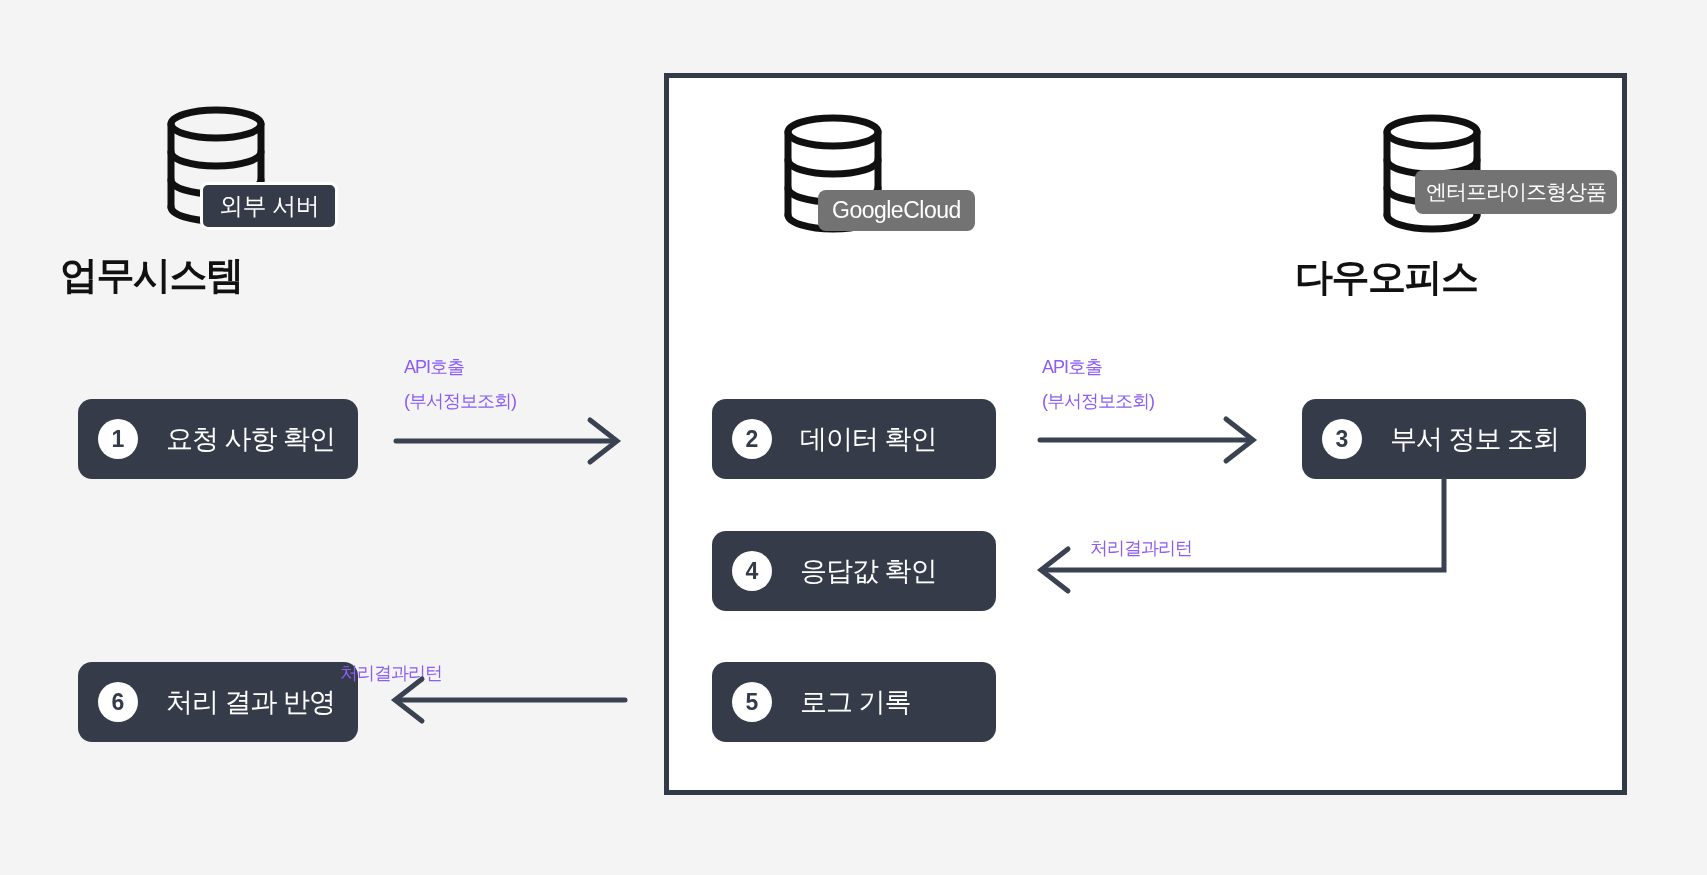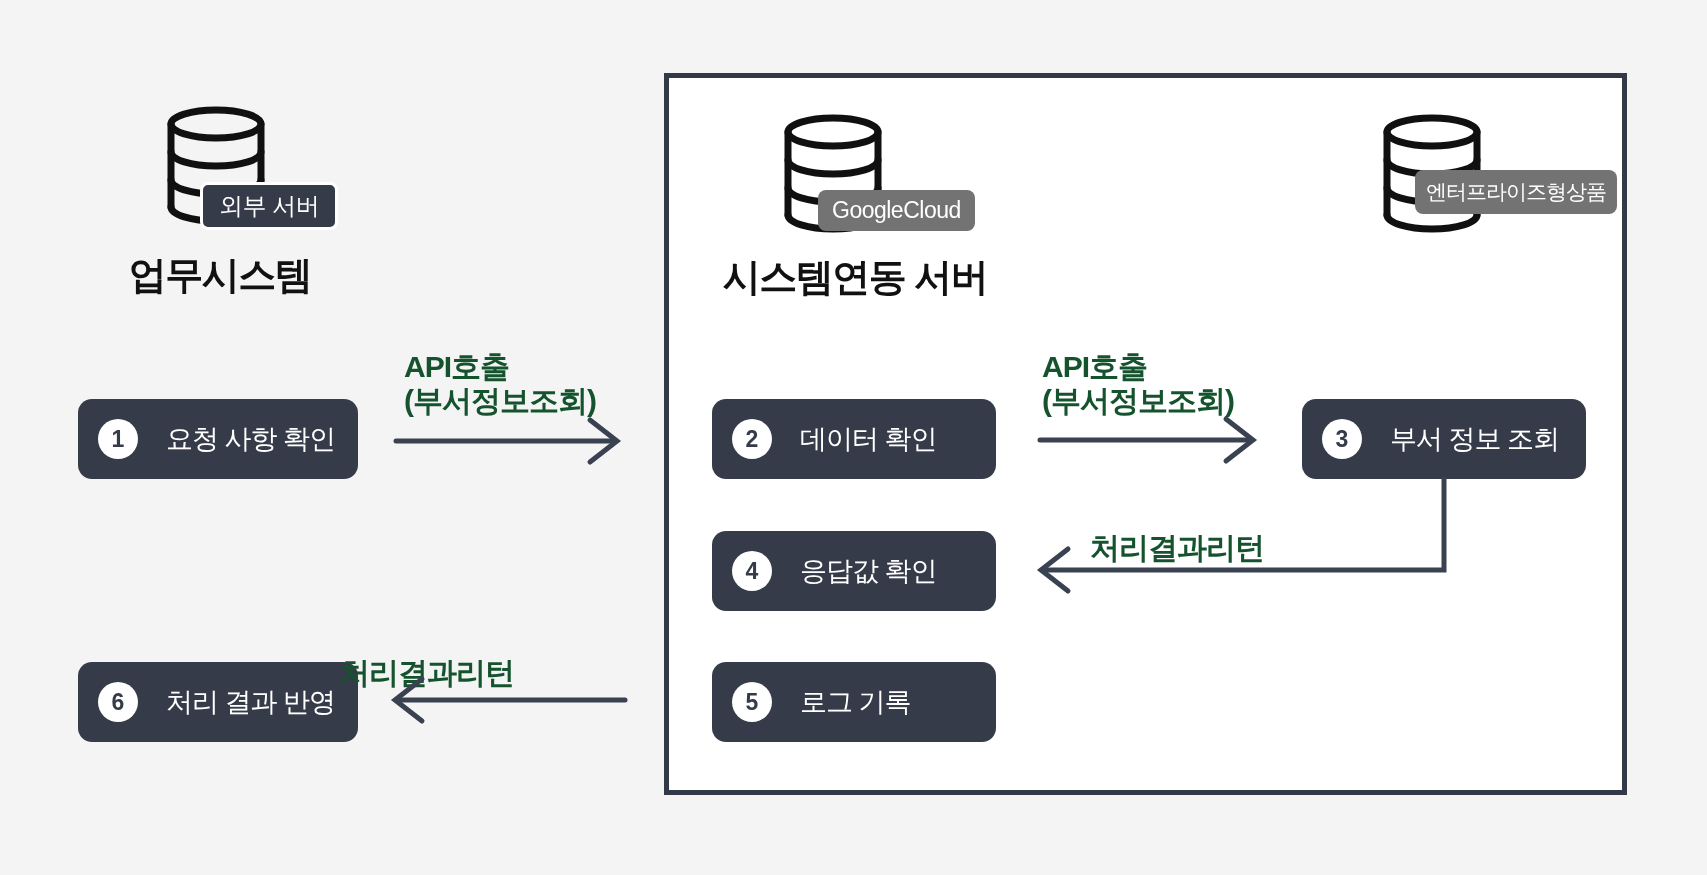--- a/index.html
+++ b/index.html
@@ -15,36 +15,36 @@
   .db-icon{position:absolute;width:104px;height:124px;}
   .db-icon ellipse,.db-icon path{fill:none;stroke:#101010;stroke-width:7;stroke-linecap:round;}
   .badge{
     position:absolute;display:inline-block;white-space:nowrap;
     border-radius:8px;color:#ffffff;z-index:3;letter-spacing:-0.5px;
   }
   .badge-dark{background:#353b48;border:3px solid #ffffff;padding:5px 16px;font-size:24px;}
   .badge-teal{background:#737373;padding:7px 14px;font-size:23px;}
   .badge-teal.small{font-size:21px;letter-spacing:-1px;padding:8px 11px;}
   .node-title{
-    position:absolute;width:320px;text-align:center;
+    position:absolute;width:320px;
     font-size:38px;font-weight:800;color:#111111;letter-spacing:-1.5px;white-space:nowrap;
   }
   .step{
     position:absolute;height:80px;background:#353b48;border-radius:14px;
     display:flex;align-items:center;gap:20px;padding-left:20px;box-sizing:border-box;
   }
   .step-num{
     width:40px;height:40px;border-radius:50%;background:#ffffff;color:#353b48;
     font-weight:700;font-size:23px;display:flex;align-items:center;justify-content:center;
     flex:0 0 40px;
   }
   .step-label{color:#ffffff;font-size:27px;font-weight:500;letter-spacing:-1px;white-space:nowrap;margin-left:8px;}
   .arrow-label{
-    position:absolute;color:#14532d;font-size:30px;line-height:34px;
-    font-weight:700;letter-spacing:-1px;white-space:nowrap;
+    position:absolute;color:#8b5cf6;font-size:18px;line-height:34px;
+    font-weight:400;letter-spacing:-1px;white-space:nowrap;
   }
   .arrow-label.center{}
   svg.arrows{position:absolute;left:0;top:0;pointer-events:none;z-index:2;}
 </style>
 </head>
 <body>
 
 <div class="canvas">
 
   <div class="panel"></div>
@@ -75,31 +75,31 @@
 
   <svg class="db-icon" style="left:781px;top:112px" viewBox="0 0 104 124">
     <ellipse cx="52" cy="20" rx="45" ry="14"></ellipse>
     <path d="M7 20 V103"></path>
     <path d="M97 20 V103"></path>
     <path d="M7 103 A45 14 0 0 0 97 103"></path>
     <path d="M7 48 A45 14 0 0 0 97 48"></path>
     <path d="M7 76 A45 14 0 0 0 97 76"></path>
   </svg>
   <div class="badge badge-teal" style="left:818px;top:190px">GoogleCloud</div>
-  <div class="node-title" style="left:695px;top:252px">시스템연동 서버</div>
 
   <svg class="db-icon" style="left:1380px;top:112px" viewBox="0 0 104 124">
     <ellipse cx="52" cy="20" rx="45" ry="14"></ellipse>
     <path d="M7 20 V103"></path>
     <path d="M97 20 V103"></path>
     <path d="M7 103 A45 14 0 0 0 97 103"></path>
     <path d="M7 48 A45 14 0 0 0 97 48"></path>
     <path d="M7 76 A45 14 0 0 0 97 76"></path>
   </svg>
   <div class="badge badge-teal small" style="left:1415px;top:170px">엔터프라이즈형상품</div>
+  <div class="node-title" style="left:1295px;top:252px">다우오피스</div>
 
   <div class="step" style="left:78px;top:399px;width:280px">
     <div class="step-num">1</div>
     <div class="step-label">요청 사항 확인</div>
   </div>
   <div class="step" style="left:712px;top:399px;width:284px">
     <div class="step-num">2</div>
     <div class="step-label">데이터 확인</div>
   </div>
   <div class="step" style="left:1302px;top:399px;width:284px">

